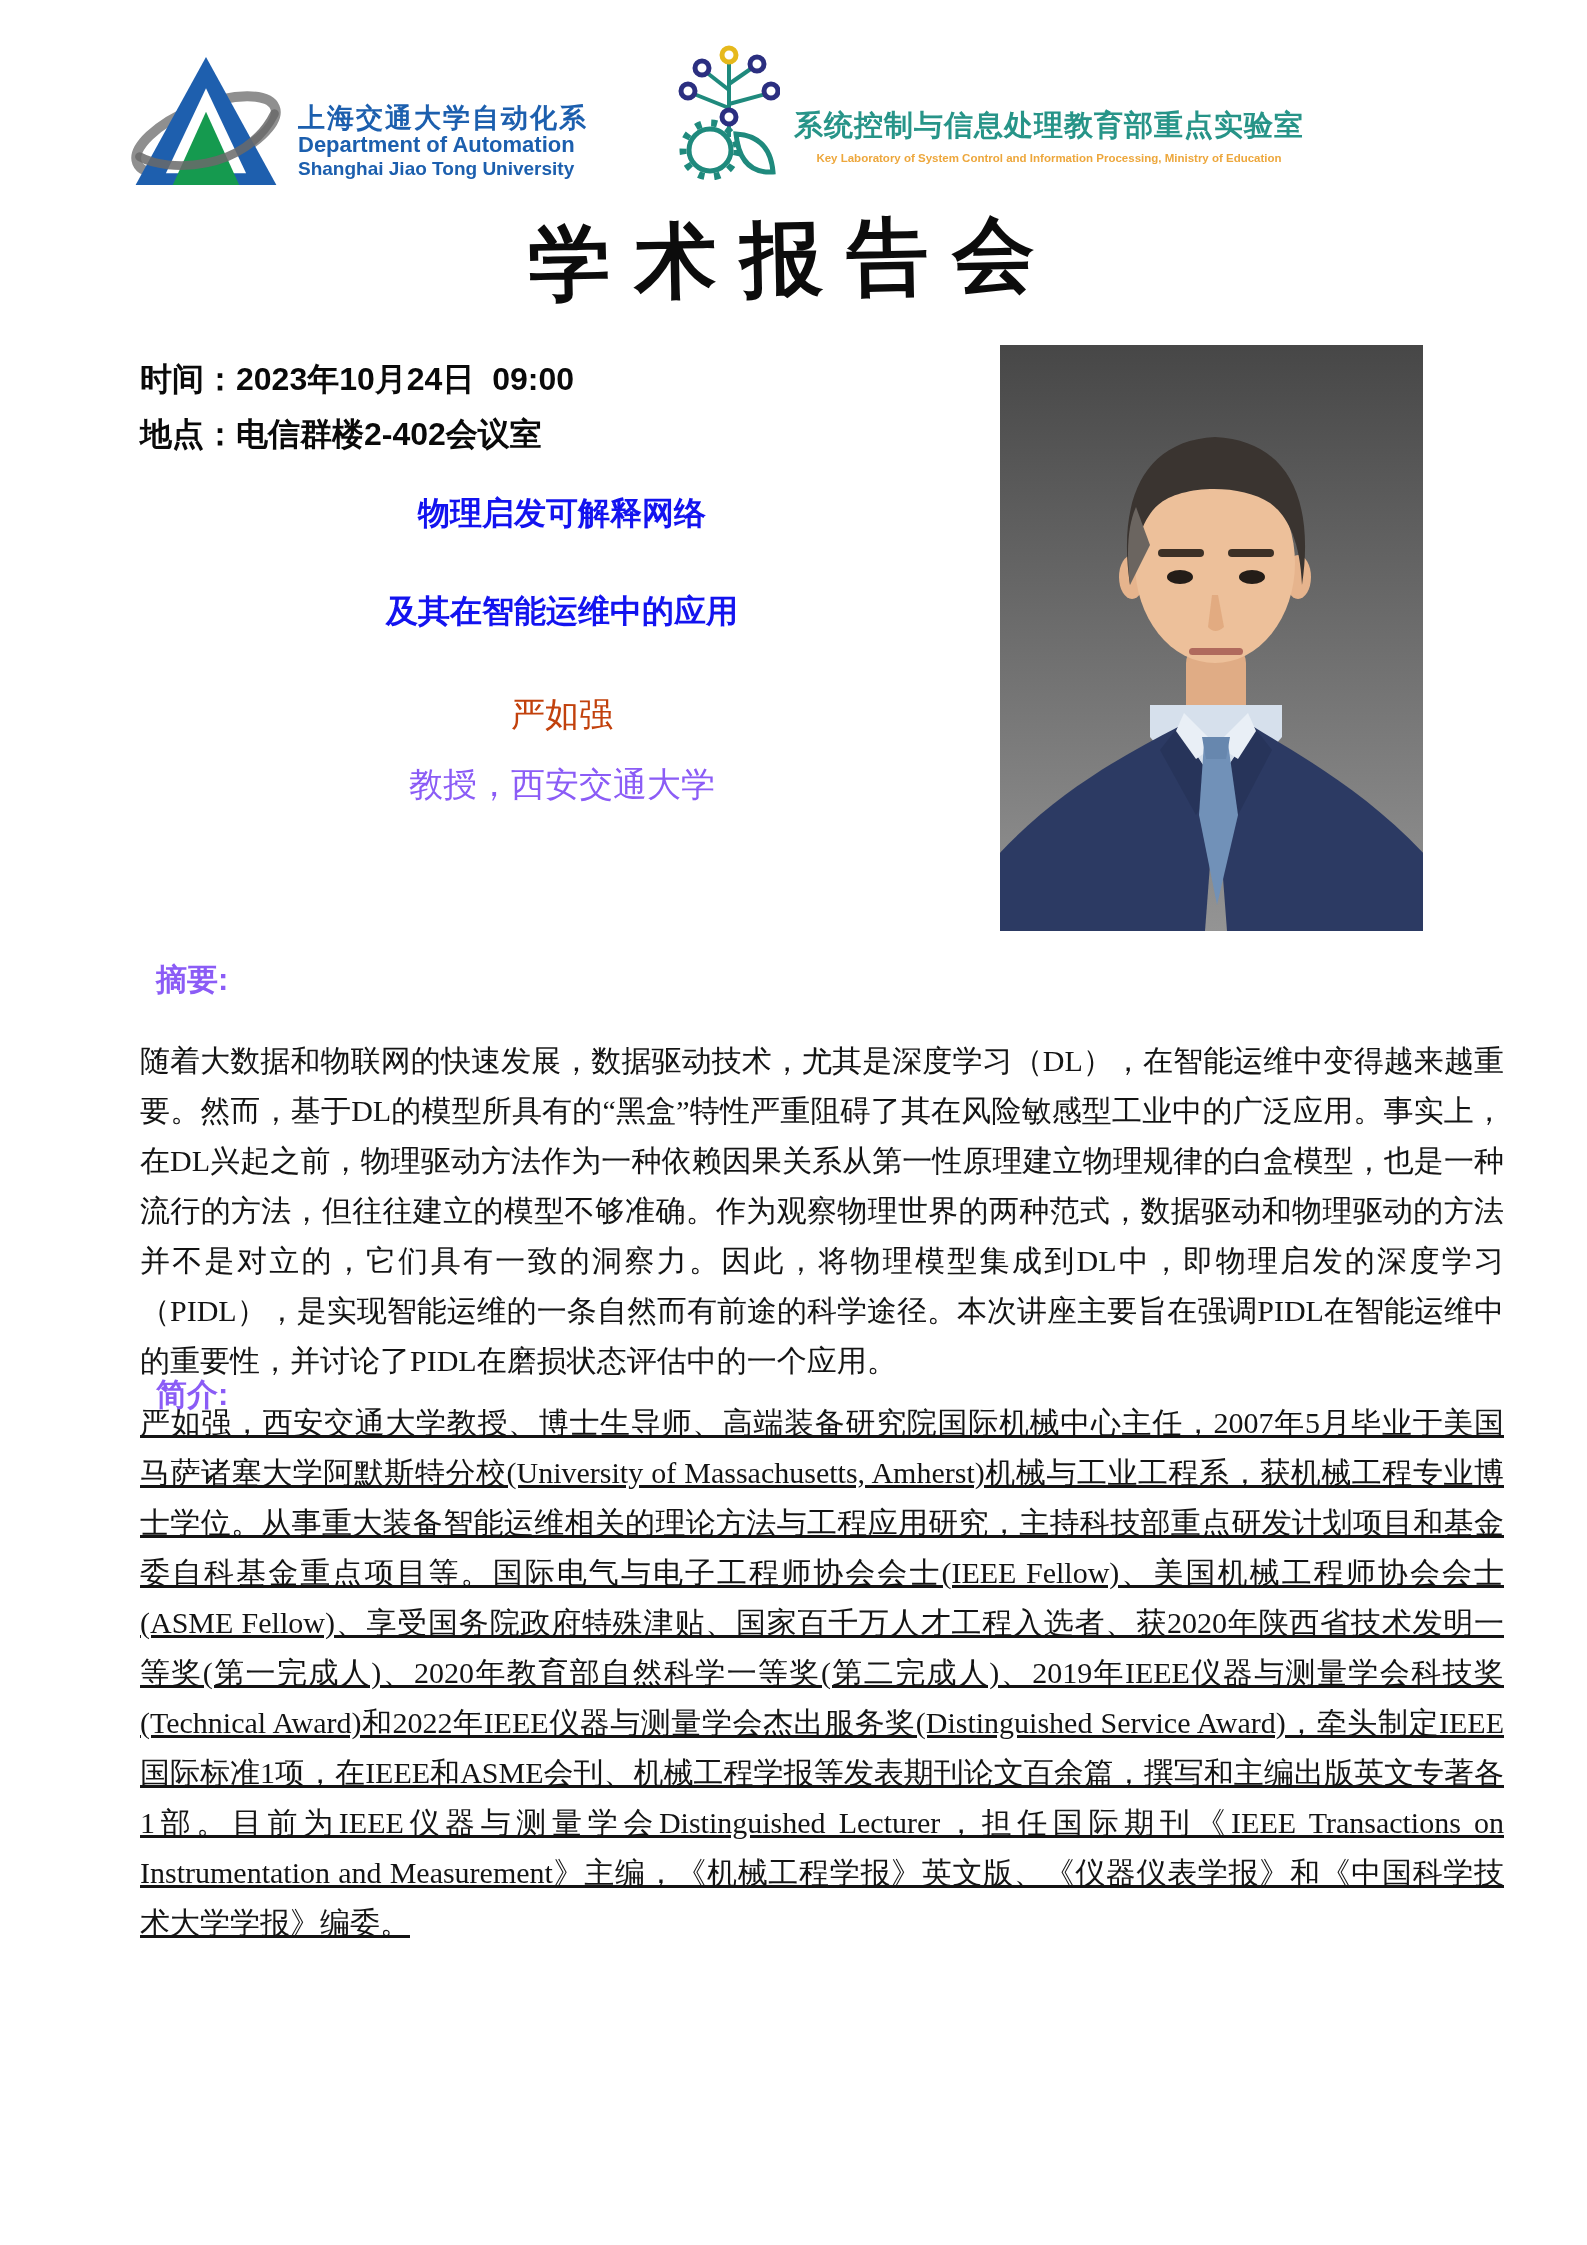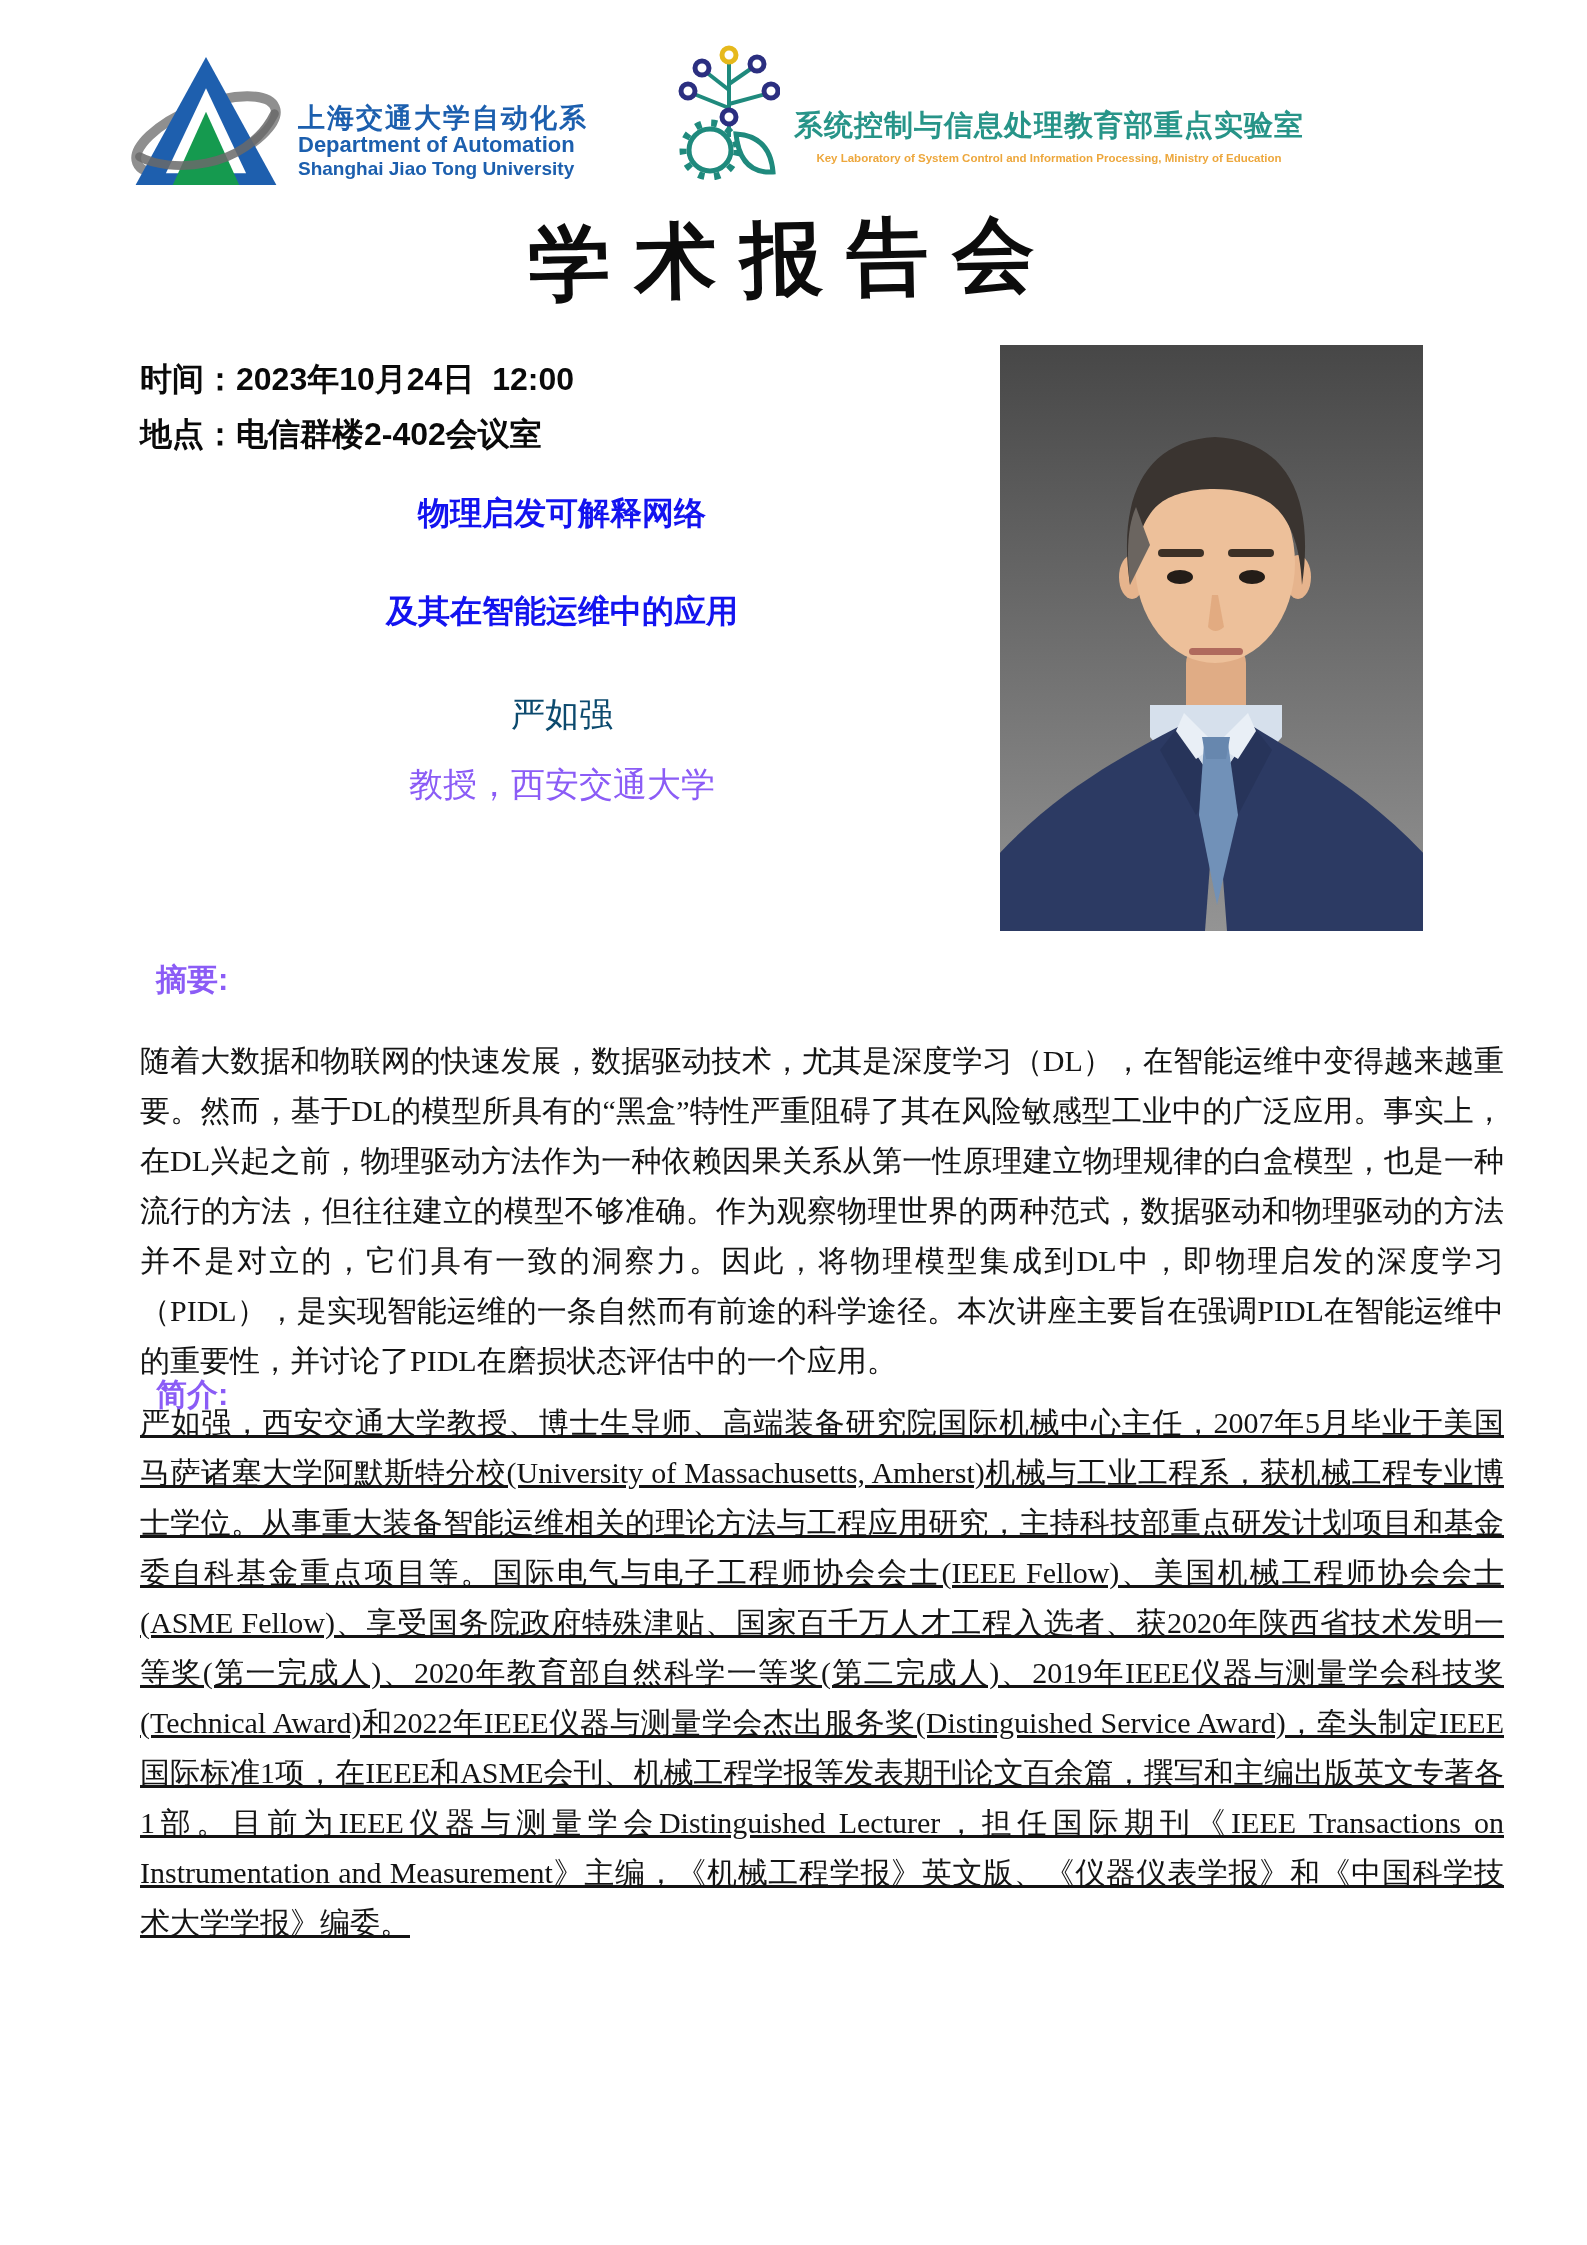--- a/index.html
+++ b/index.html
@@ -31,21 +31,21 @@
   }
 
   
   .event { position:absolute; left:140px; top:352px; font-family:"Liberation Sans", sans-serif; font-weight:bold; font-size:32px; line-height:55px; color:#0a0a0a; }
   .event .ev-value { white-space:pre; }
 
   
   .talk-line { position:absolute; left:0; width:1124px; text-align:center; font-weight:bold; font-size:32px; color:#1313ef; font-family:"Liberation Serif", serif; }
   .t1 { top:492px; }
   .t2 { top:590px; }
-  .speaker     { position:absolute; left:0; width:1124px; text-align:center; top:692px; font-size:34px; color:#0c4a6e; }
+  .speaker     { position:absolute; left:0; width:1124px; text-align:center; top:692px; font-size:34px; color:#c2410c; }
   .affiliation { position:absolute; left:0; width:1124px; text-align:center; top:762px; font-size:34px; color:#8b5cf6; }
 
   
   .photo { position:absolute; left:1000px; top:345px; width:423px; height:586px; }
   .photo svg { display:block; width:100%; height:100%; }
 
   
   .sec { position:absolute; left:140px; margin:16px; font-family:"Liberation Sans", sans-serif; font-weight:bold; font-size:31px; color:#8b5cf6; }
   .abstract-h { top:943px; }
   .bio-h      { top:1358px; }
@@ -98,21 +98,21 @@
     <div class="logo-right-text">
       <div class="lr-cn">系统控制与信息处理教育部重点实验室</div>
       <div class="lr-en">Key Laboratory of System Control and Information Processing, Ministry of Education</div>
     </div>
   </div>
 
   <h1 class="banner">学术报告会</h1>
 
   <div class="event">
     <div class="event-line">
-      <span class="ev-label">时间：</span><span class="ev-value">2023年10月24日  12:00</span>
+      <span class="ev-label">时间：</span><span class="ev-value">2023年10月24日  09:00</span>
     </div>
     <div class="event-line">
       <span class="ev-label">地点：</span><span class="ev-value">电信群楼2-402会议室</span>
     </div>
   </div>
 
   <div class="talk-line t1">物理启发可解释网络</div>
   <div class="talk-line t2">及其在智能运维中的应用</div>
   <div class="speaker">严如强</div>
   <div class="affiliation">教授，西安交通大学</div>

